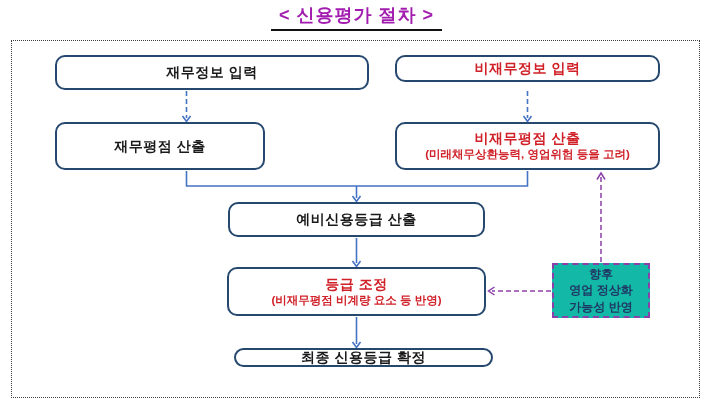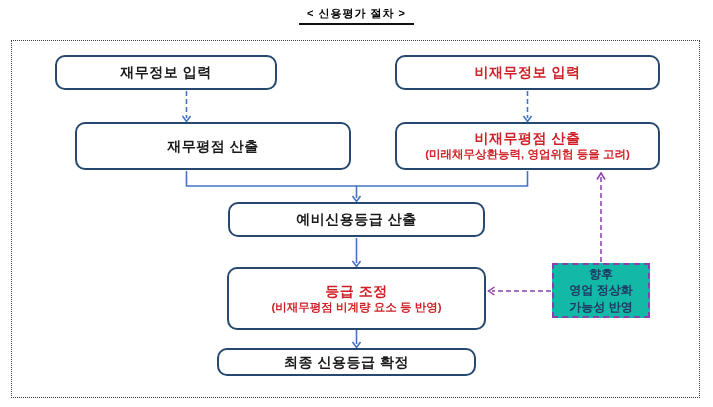--- a/index.html
+++ b/index.html
@@ -11,23 +11,23 @@
     background: #ffffff;
     overflow: hidden;
   }
   .title-wrap {
     position: absolute;
     top: 3px; left: 0; width: 100%;
     text-align: center;
   }
   .title {
     display: inline-block;
-    font-size: 11px;
+    font-size: 18px;
     font-weight: bold;
-    color: #000000;
+    color: #a21caf;
     letter-spacing: 1px;
     padding: 0 8px 2px 8px;
     border-bottom: 2px solid #111111;
   }
   .frame {
     position: absolute;
     left: 11px; top: 40px;
     width: 687px; height: 356px;
     border: 1px dotted #3c3c3c;
     background: #ffffff;
@@ -75,27 +75,27 @@
     justify-content: center;
     line-height: 1.35;
   }
   .connectors {
     position: absolute;
     left: 0; top: 0;
     width: 713px; height: 407px;
     pointer-events: none;
   }
   
-  #n-fin-input      { left: 55px;  top: 55px;  width: 222px; height: 35px; }
-  #n-nonfin-input   { left: 395px; top: 55px;  width: 265px; height: 35px; }
-  #n-fin-score      { left: 55px;  top: 122px; width: 276px; height: 48px; margin-left: 20px; }
+  #n-fin-input      { left: 55px;  top: 55px;  width: 314px; height: 35px; }
+  #n-nonfin-input   { left: 395px; top: 55px;  width: 265px; height: 27px; }
+  #n-fin-score      { left: 55px;  top: 122px; width: 210px; height: 48px; }
   #n-nonfin-score   { left: 395px; top: 122px; width: 265px; height: 48px; }
   #n-prelim         { left: 228px; top: 202px; width: 257px; height: 35px; }
-  #n-adjust         { left: 227px; top: 267px; width: 259px; height: 63px; }
-  #n-final          { left: 217px; top: 348px; width: 259px; height: 28px; }
+  #n-adjust         { left: 227px; top: 267px; width: 259px; height: 49px; }
+  #n-final          { left: 234px; top: 348px; width: 259px; height: 19px; }
   #n-note           { left: 552px; top: 263px; width: 98px;  height: 55px; }
 </style>
 </head>
 <body>
 
 <div class="stage">
 
   <div class="title-wrap">
     <span class="title">&lt; 신용평가 절차 &gt;</span>
   </div>

